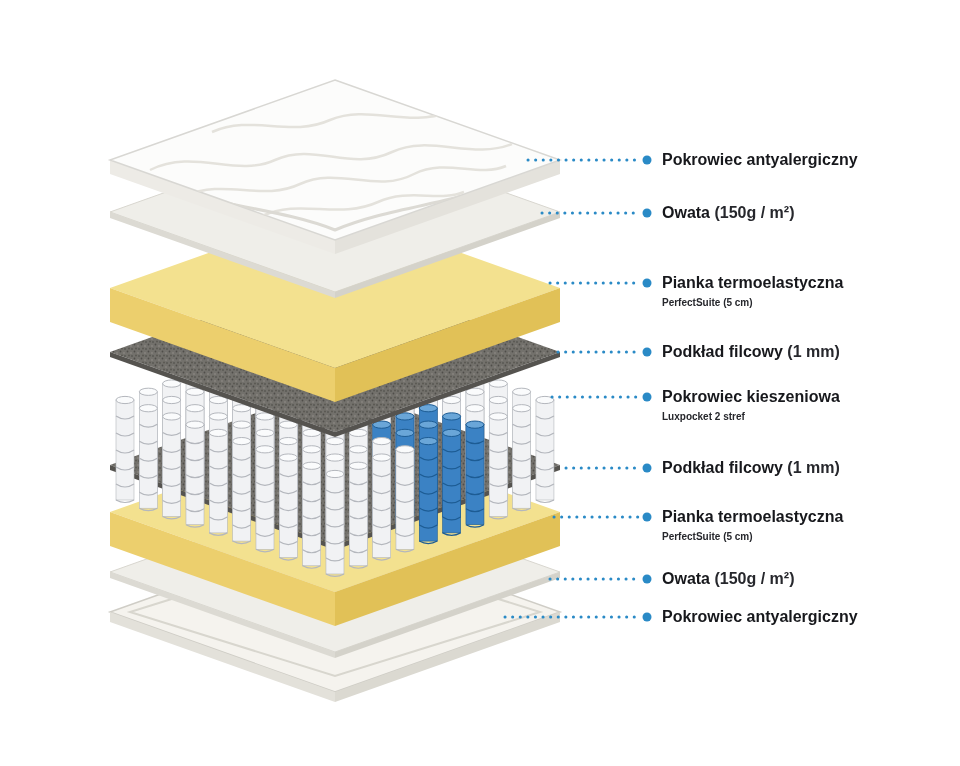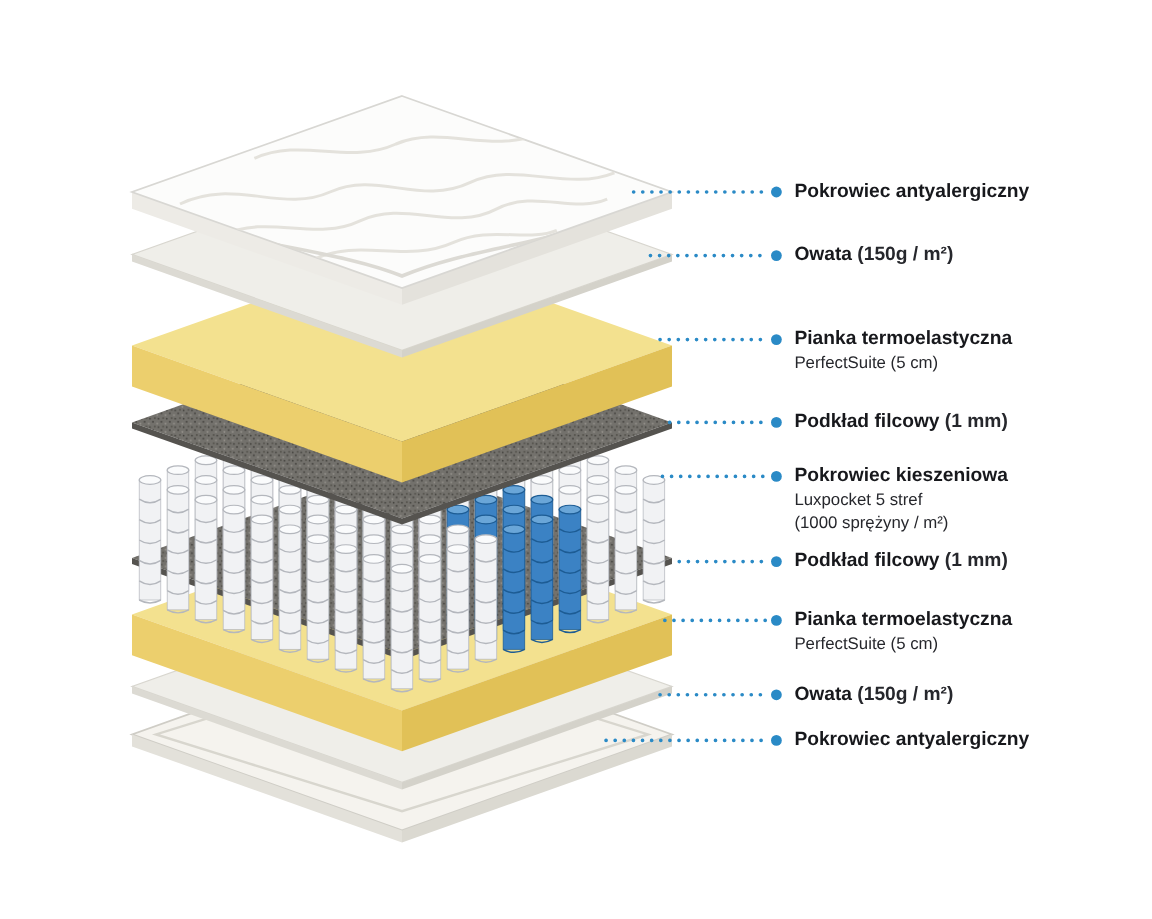--- a/index.html
+++ b/index.html
@@ -7,21 +7,21 @@
        font-family:"Liberation Sans", sans-serif;}
   .stage{position:absolute;inset:0;}
   svg.diagram{position:absolute;left:0;top:0;}
   .leaderline{stroke:var(--accent,#2a8ac6);stroke-width:3;stroke-dasharray:0.1 7.5;stroke-linecap:round;}
   .leaderdot{fill:var(--accent,#2a8ac6);}
   .labels{position:absolute;left:662px;top:0;width:298px;height:766px;}
   .label{position:absolute;left:0;white-space:nowrap;color:var(--text-primary,#17181c);
          font-size:16px;line-height:20px;}
   .label .b{font-weight:bold;}
   .label .r{font-weight:bold;color:var(--text-secondary,#26272c);}
-  .label .line{font-weight:normal;font-size:14px;line-height:19px;color:var(--text-secondary,#26272c);white-space:nowrap;}
+  .label .line{font-weight:bold;font-size:10px;line-height:19px;color:var(--text-secondary,#26272c);white-space:nowrap;}
 </style>
 </head>
 <body>
 
 <div class="stage">
 
 <svg class="diagram" width="960" height="766" viewBox="0 0 960 766">
   <defs>
     <pattern id="feltp" width="7" height="7" patternUnits="userSpaceOnUse">
       <rect width="7" height="7" fill="#73716c"></rect>
@@ -643,22 +643,21 @@
   </div>
   <div class="label" style="top:273px">
     <span class="b">Pianka termoelastyczna</span>
     <div class="line">PerfectSuite (5 cm)</div>
   </div>
   <div class="label" style="top:342px">
     <span class="b">Podkład filcowy</span><span class="r"> (1 mm)</span>
   </div>
   <div class="label" style="top:387px">
     <span class="b">Pokrowiec kieszeniowa</span>
-    <div class="line">Luxpocket 5 stref</div>
-    <div class="line">(1000 sprężyny / m²)</div>
+    <div class="line">Luxpocket 2 stref</div>
   </div>
   <div class="label" style="top:458px">
     <span class="b">Podkład filcowy</span><span class="r"> (1 mm)</span>
   </div>
   <div class="label" style="top:507px">
     <span class="b">Pianka termoelastyczna</span>
     <div class="line">PerfectSuite (5 cm)</div>
   </div>
   <div class="label" style="top:569px">
     <span class="b">Owata</span><span class="r"> (150g / m²)</span>

